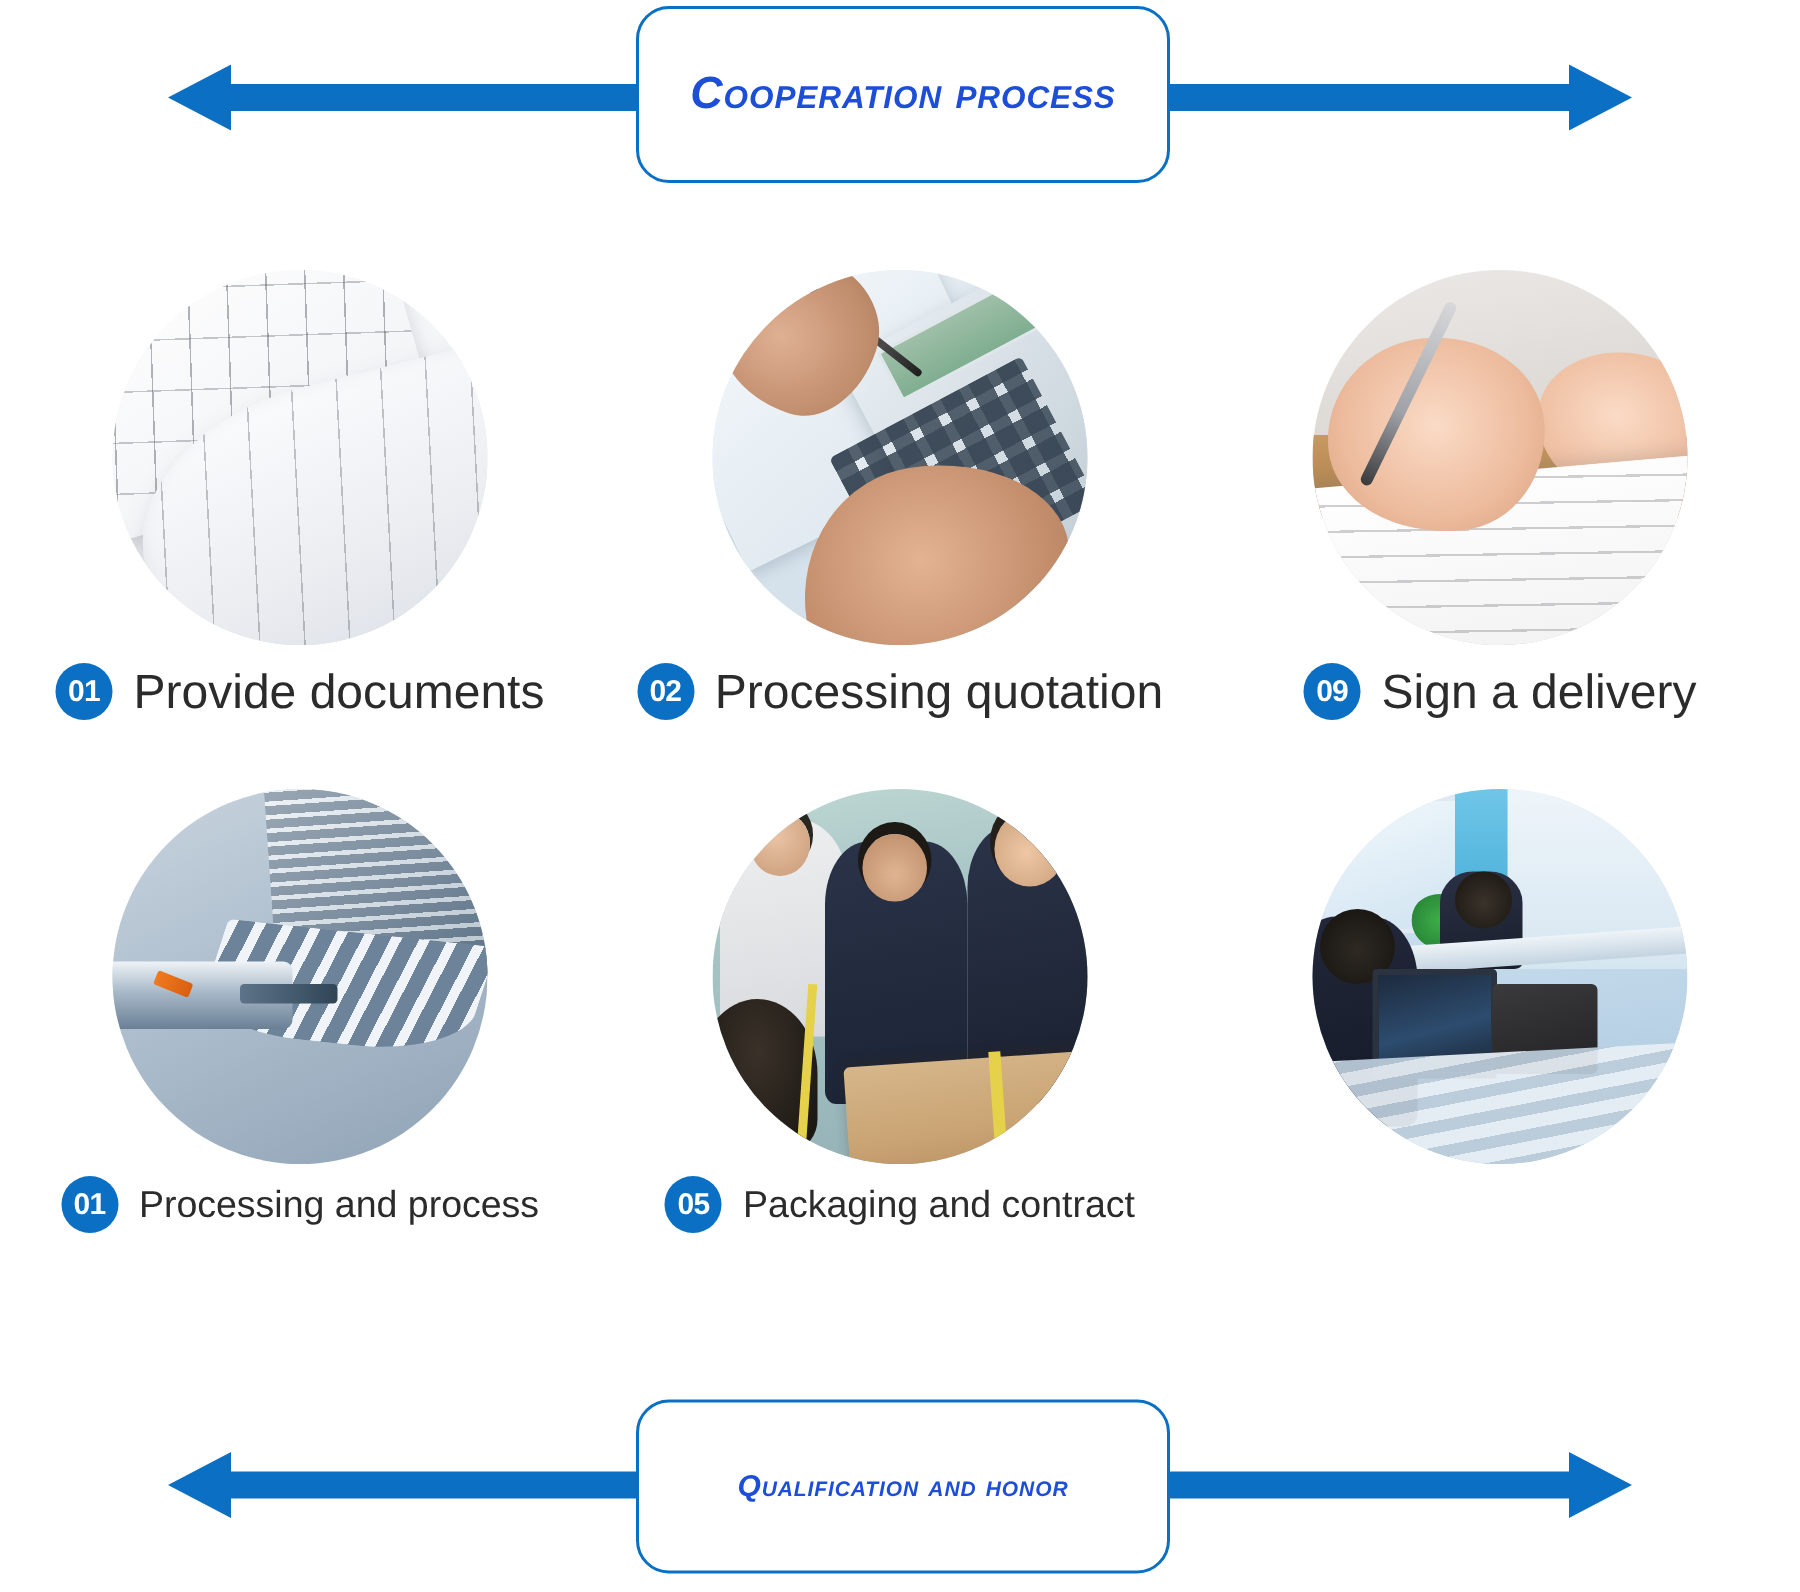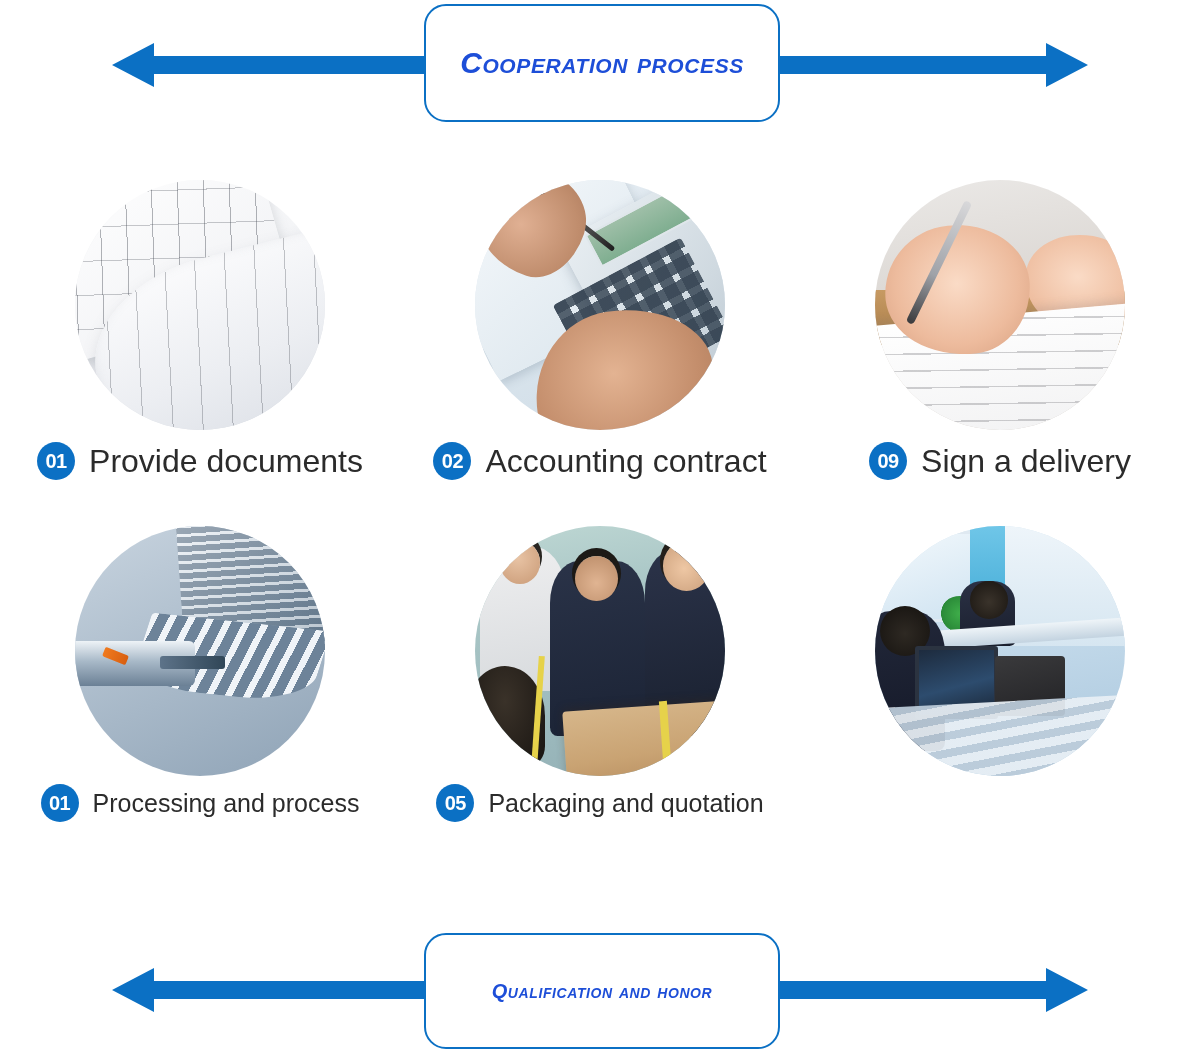--- a/index.html
+++ b/index.html
@@ -572,21 +572,21 @@
           <div class="calc"></div>
           <div class="screen"></div>
           <div class="keys"></div>
           <div class="pen"></div>
           <div class="hand-a"></div>
           <div class="hand-b"></div>
         </div>
       </div>
       <div class="caption">
         <span class="badge">02</span>
-        <span class="caption-text">Accounting contract</span>
+        <span class="caption-text">Processing quotation</span>
       </div>
     </div>
 
     <div class="step">
       <div class="circle-wrap">
         <div class="photo ph-contract">
           <div class="desk"></div>
           <div class="hand-side"></div>
           <div class="doc"></div>
           <div class="hand-main"></div>
@@ -629,21 +629,21 @@
           <div class="person-c"></div>
           <div class="head-c"></div>
           <div class="person-d"></div>
           <div class="strap2"></div>
           <div class="box"></div>
           <div class="strap"></div>
         </div>
       </div>
       <div class="caption">
         <span class="badge">05</span>
-        <span class="caption-text">Packaging and quotation</span>
+        <span class="caption-text">Packaging and contract</span>
       </div>
     </div>
 
     <div class="step">
       <div class="circle-wrap">
         <div class="photo ph-office">
           <div class="wall"></div>
           <div class="window"></div>
           <div class="curtain"></div>
           <div class="plant"></div>

